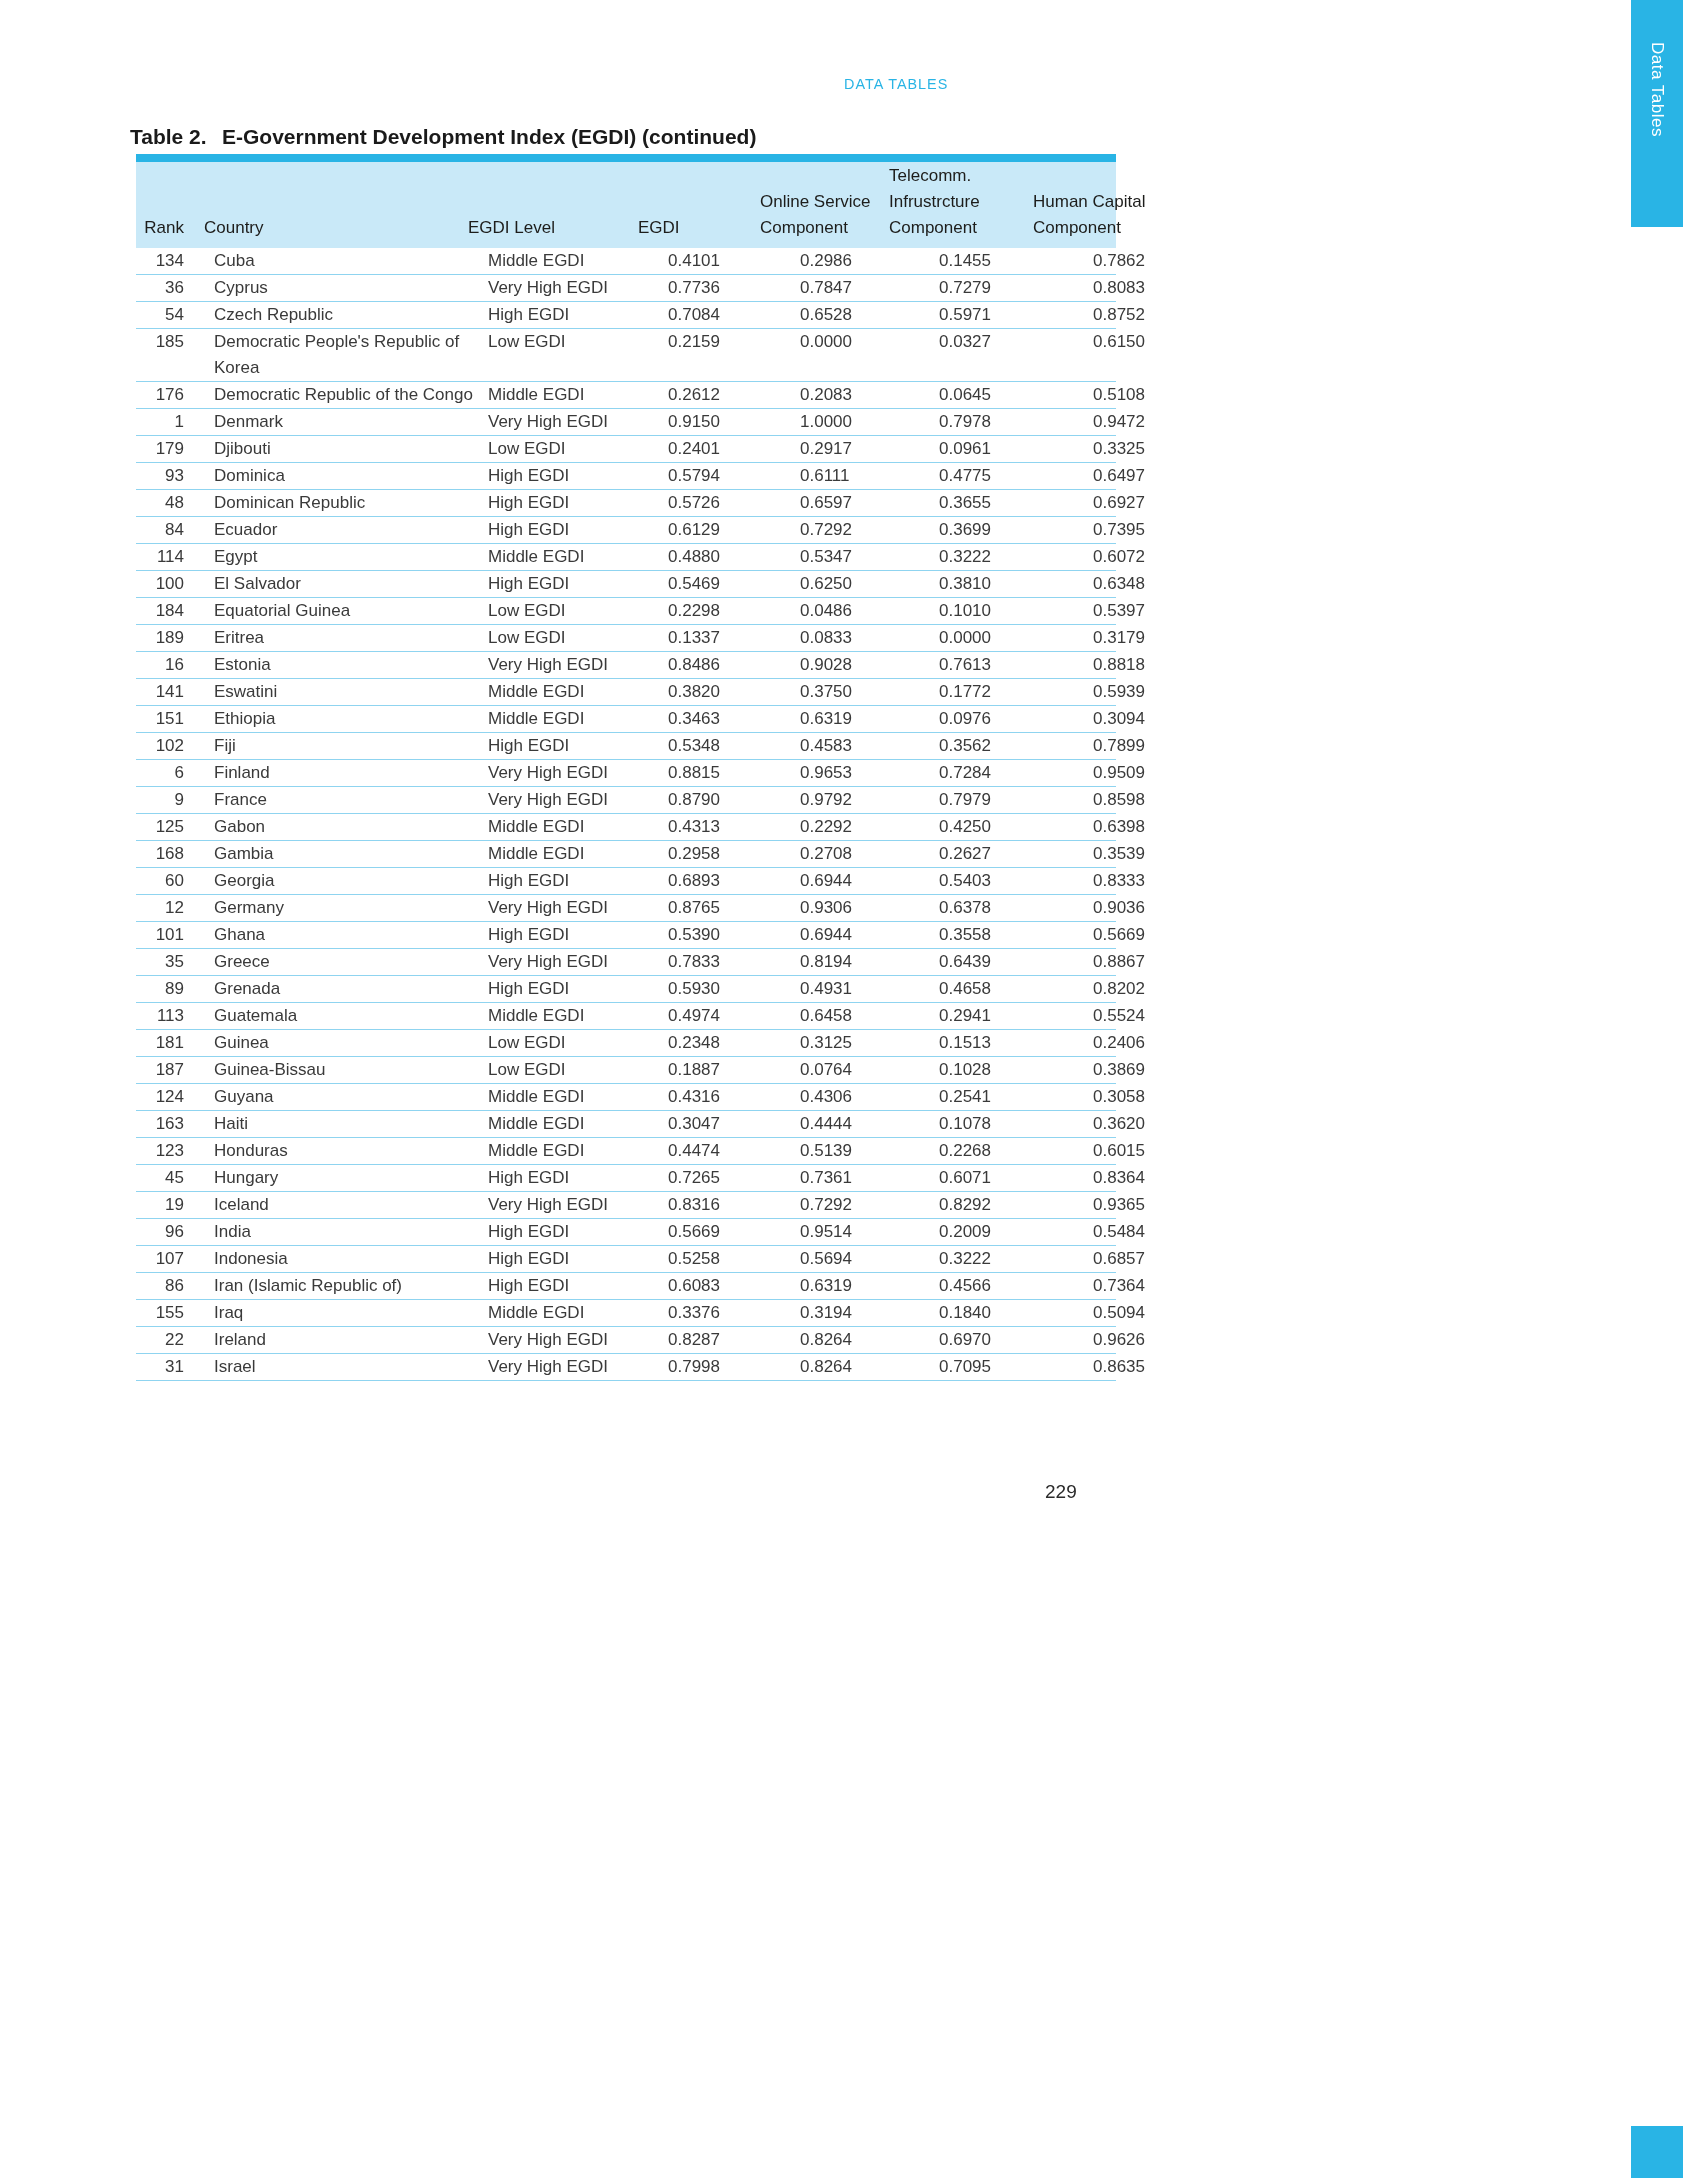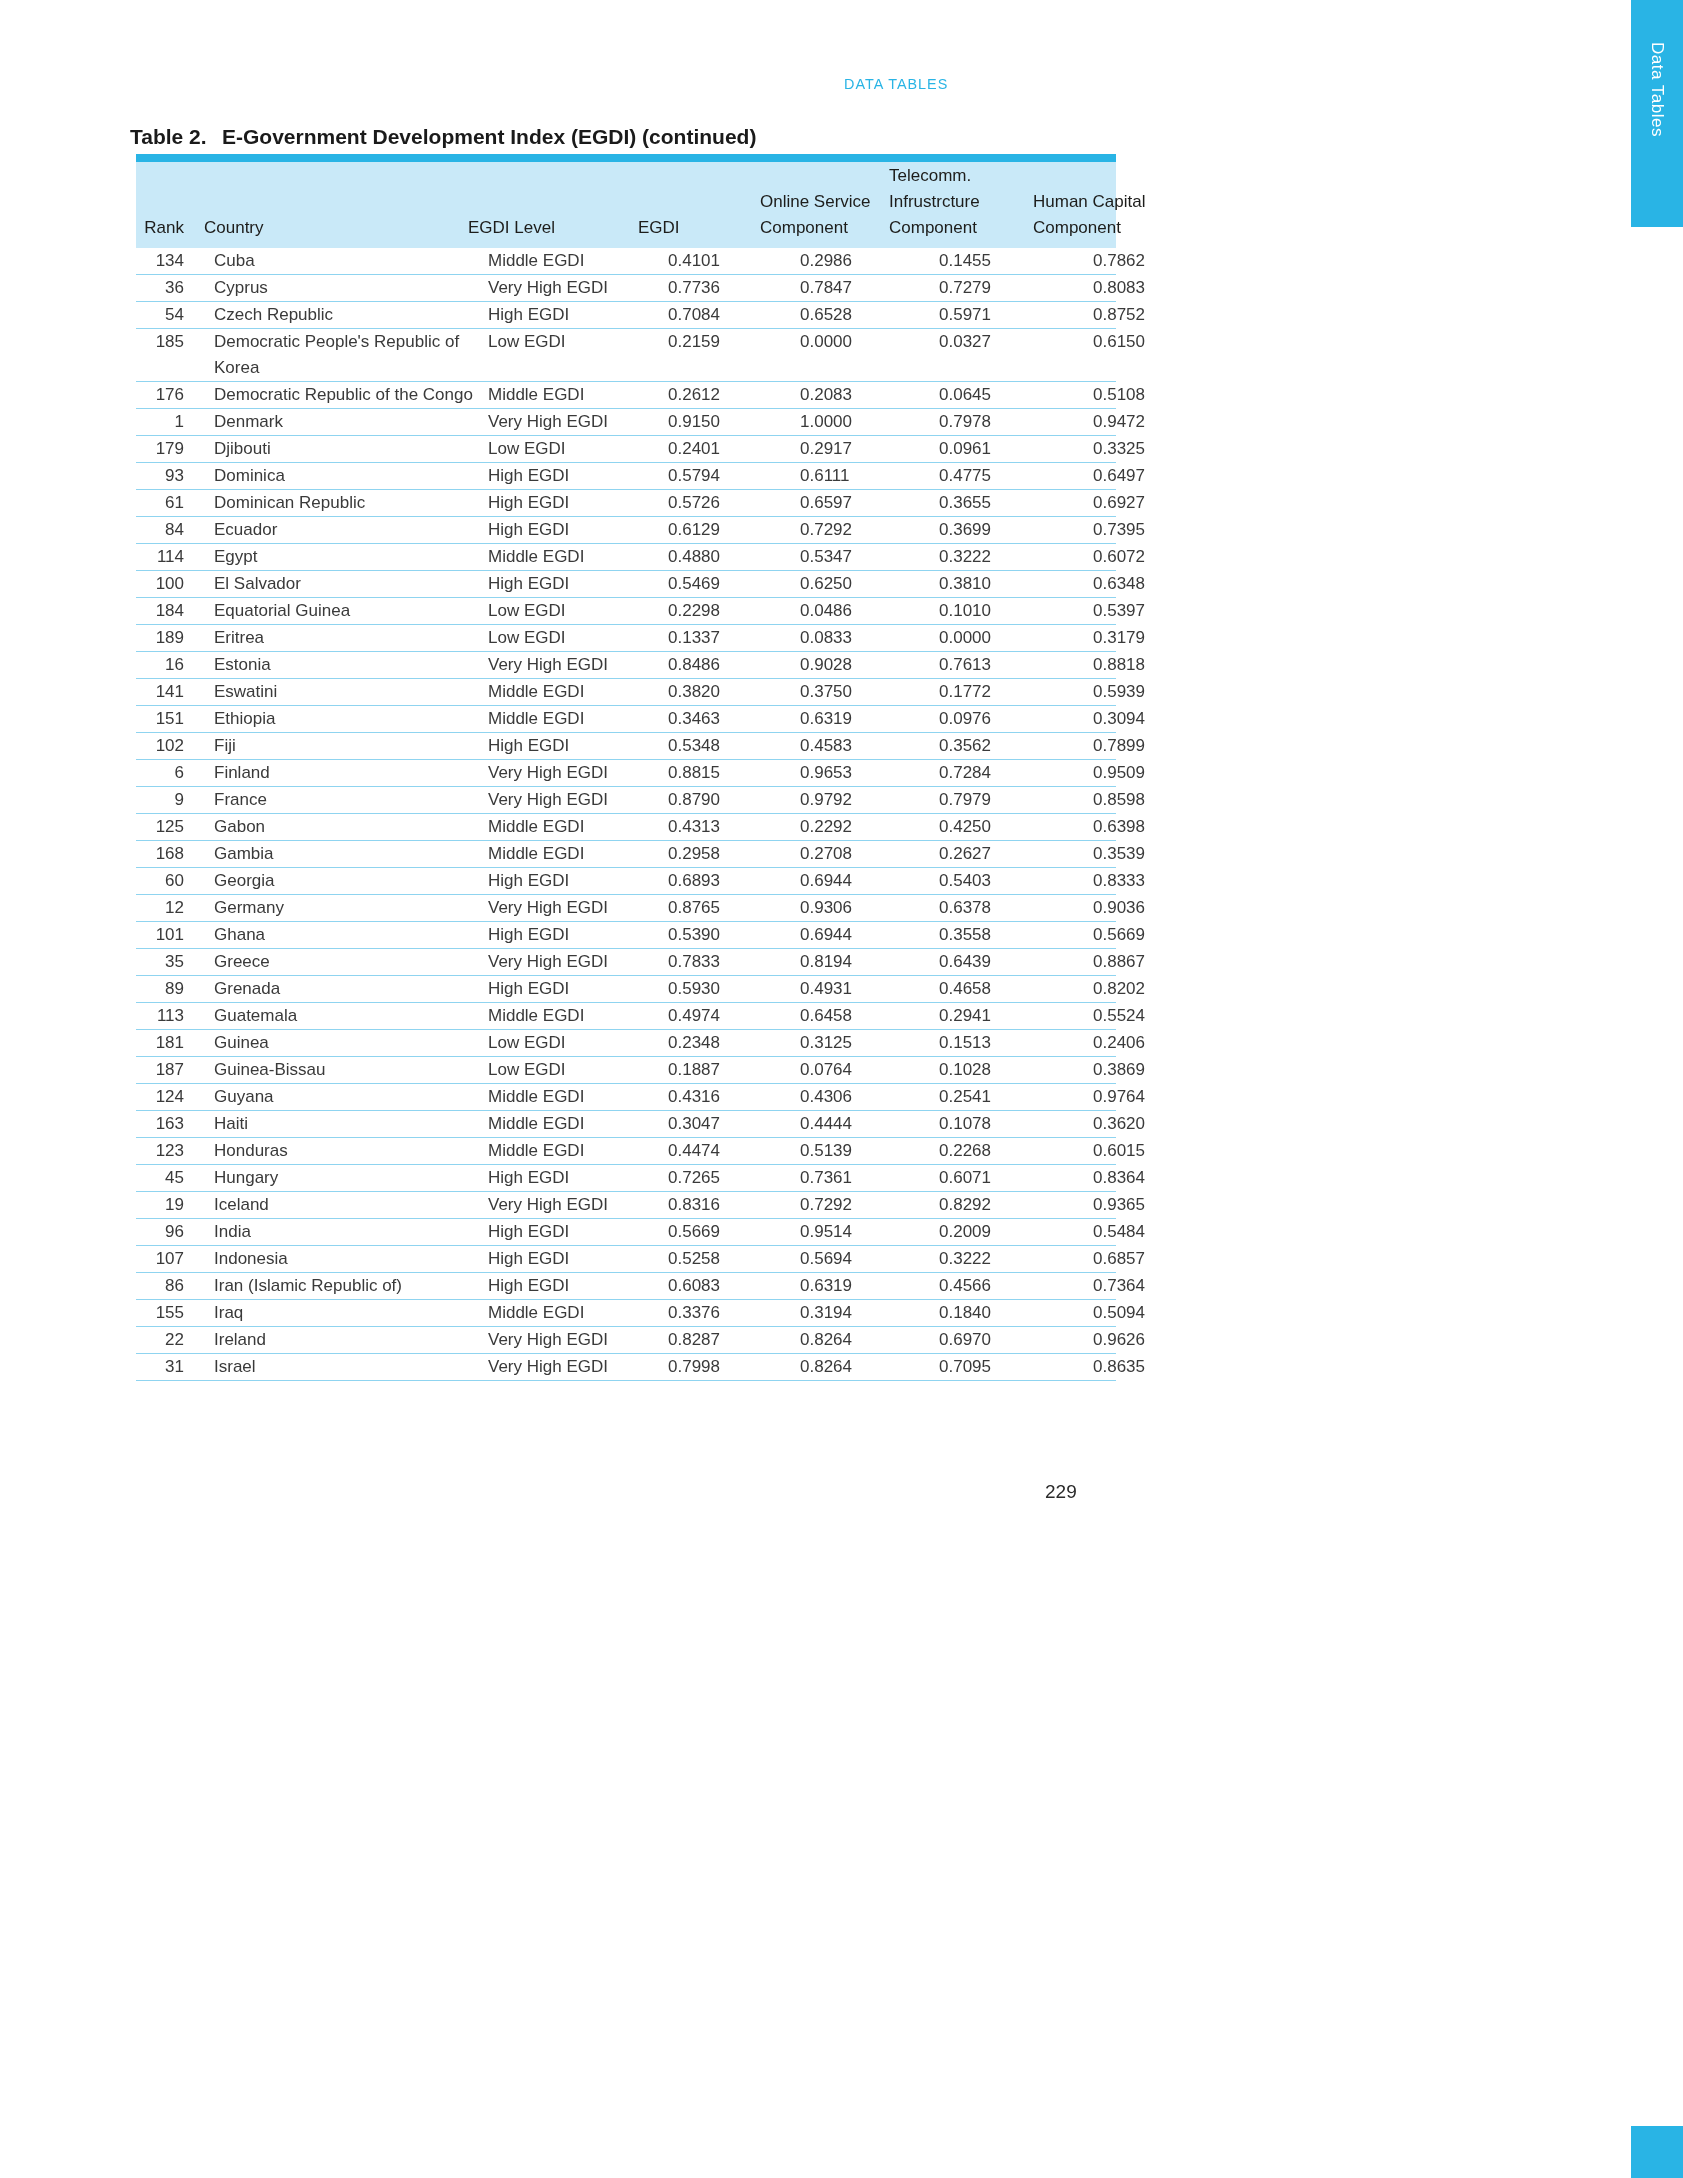--- a/index.html
+++ b/index.html
@@ -210,21 +210,21 @@
         <div class="trow">
           <div class="tcell col-rank">93</div>
           <div class="tcell col-country">Dominica</div>
           <div class="tcell col-level">High EGDI</div>
           <div class="tcell col-egdi">0.5794</div>
           <div class="tcell col-osc">0.6111</div>
           <div class="tcell col-tic">0.4775</div>
           <div class="tcell col-hcc">0.6497</div>
         </div>
         <div class="trow">
-          <div class="tcell col-rank">61</div>
+          <div class="tcell col-rank">48</div>
           <div class="tcell col-country">Dominican Republic</div>
           <div class="tcell col-level">High EGDI</div>
           <div class="tcell col-egdi">0.5726</div>
           <div class="tcell col-osc">0.6597</div>
           <div class="tcell col-tic">0.3655</div>
           <div class="tcell col-hcc">0.6927</div>
         </div>
         <div class="trow">
           <div class="tcell col-rank">84</div>
           <div class="tcell col-country">Ecuador</div>
@@ -414,21 +414,21 @@
           <div class="tcell col-tic">0.1028</div>
           <div class="tcell col-hcc">0.3869</div>
         </div>
         <div class="trow">
           <div class="tcell col-rank">124</div>
           <div class="tcell col-country">Guyana</div>
           <div class="tcell col-level">Middle EGDI</div>
           <div class="tcell col-egdi">0.4316</div>
           <div class="tcell col-osc">0.4306</div>
           <div class="tcell col-tic">0.2541</div>
-          <div class="tcell col-hcc">0.9764</div>
+          <div class="tcell col-hcc">0.3058</div>
         </div>
         <div class="trow">
           <div class="tcell col-rank">163</div>
           <div class="tcell col-country">Haiti</div>
           <div class="tcell col-level">Middle EGDI</div>
           <div class="tcell col-egdi">0.3047</div>
           <div class="tcell col-osc">0.4444</div>
           <div class="tcell col-tic">0.1078</div>
           <div class="tcell col-hcc">0.3620</div>
         </div>

